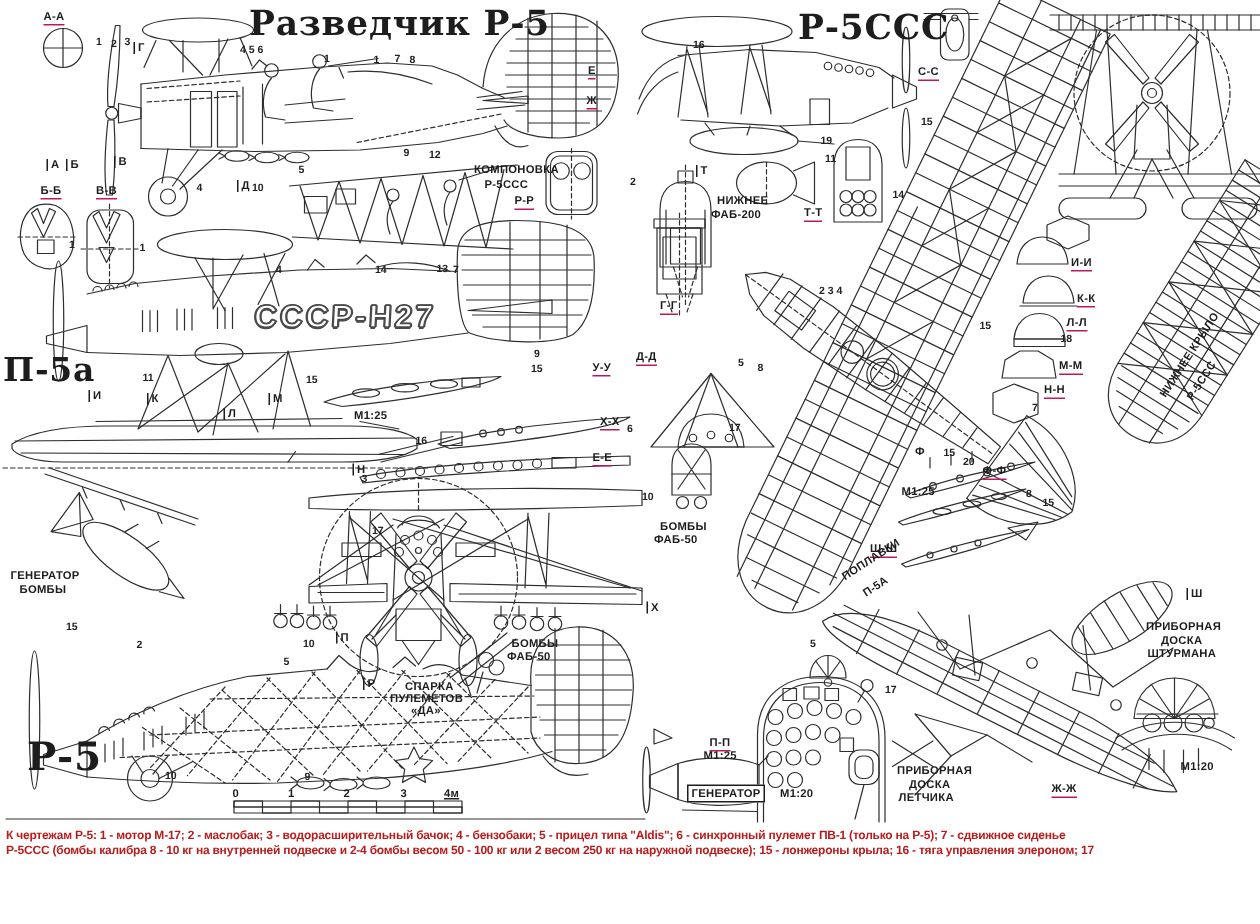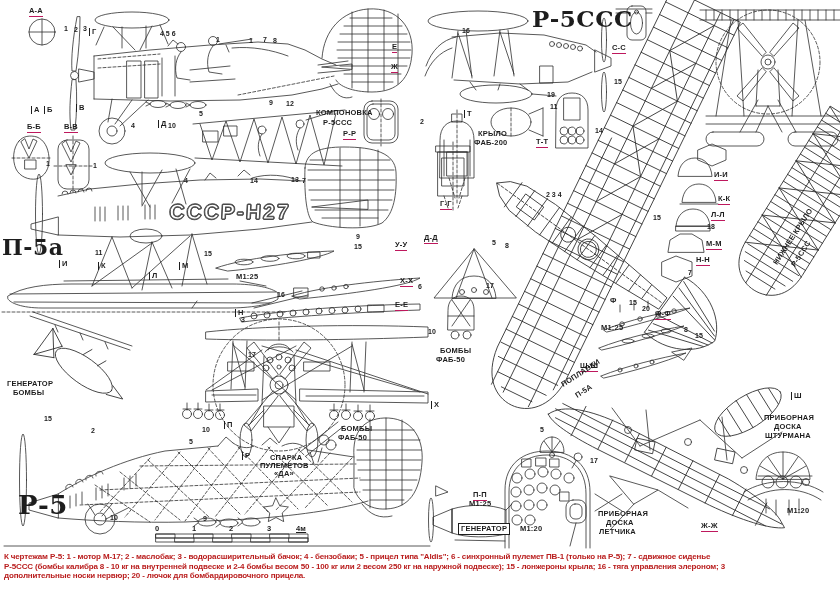--- a/index.html
+++ b/index.html
@@ -466,41 +466,42 @@
     <rect x="175" y="538" width="19" height="4"></rect>
           <rect x="213" y="538" width="19" height="4"></rect>
     <rect x="251" y="538" width="19" height="4"></rect>
           <rect x="289" y="538" width="19" height="4"></rect>
   </g>
   <path d="M156,538 H308" stroke-width=".4"></path>
 </g>
 </svg>
 
 <div id="overlay">
+      <span class="lbl serif" style="left: 166px; top: 4px; font-size: 23px;">Разведчик Р-5</span>
       <span class="lbl serif" style="left: 532px; top: 7px; font-size: 23px;">Р-5ССС</span>
       <span class="lbl serif" style="left: 2px; top: 236px; font-size: 22px;">П-5а</span>
       <span class="lbl serif" style="left: 18px; top: 492px; font-size: 26px;">Р-5</span>
       <span class="lbl outl" style="left: 170px; top: 201px; font-size: 21px;">СССР-Н27</span>
       <span class="lbl u" style="left: 29px; top: 7px;">А-А</span>
       <span class="lbl u" style="left: 27px; top: 123px;">Б-Б</span>
       <span class="lbl u" style="left: 64px; top: 123px;">В-В</span>
       <span class="lbl bar" style="left: 31px; top: 106px;">А</span>
       <span class="lbl bar" style="left: 44px; top: 106px;">Б</span>
       <span class="lbl bar" style="left: 76px; top: 104px;">В</span>
       <span class="lbl bar" style="left: 89px; top: 28px;">Г</span>
       <span class="lbl bar" style="left: 158px; top: 120px;">Д</span>
       <span class="lbl u" style="left: 392px; top: 43px;">Е</span>
       <span class="lbl u" style="left: 391px; top: 63px;">Ж</span>
       <span class="lbl" style="left: 316px; top: 109px;">КОМПОНОВКА</span>
       <span class="lbl" style="left: 323px; top: 119px;">Р-5ССС</span>
       <span class="lbl u" style="left: 343px; top: 130px;">Р-Р</span>
       <span class="lbl bar" style="left: 464px; top: 110px;">Т</span>
       <span class="lbl u" style="left: 536px; top: 138px;">Т-Т</span>
       <span class="lbl u" style="left: 612px; top: 44px;">С-С</span>
-      <span class="lbl" style="left: 478px; top: 130px;">КРЫЛО</span>
+      <span class="lbl" style="left: 478px; top: 130px;">НИЖНЕЕ</span>
       <span class="lbl" style="left: 474px; top: 139px;">ФАБ-200</span>
       <span class="lbl u" style="left: 440px; top: 200px;">Г-Г</span>
       <span class="lbl u" style="left: 424px; top: 234px;">Д-Д</span>
       <span class="lbl u" style="left: 714px; top: 171px;">И-И</span>
       <span class="lbl u" style="left: 718px; top: 195px;">К-К</span>
       <span class="lbl u" style="left: 711px; top: 211px;">Л-Л</span>
       <span class="lbl u" style="left: 706px; top: 240px;">М-М</span>
       <span class="lbl u" style="left: 696px; top: 256px;">Н-Н</span>
       <span class="lbl" style="left: 772px; top: 262px; transform: rotate(-57deg);">НИЖНЕЕ КРЫЛО</span>
       <span class="lbl" style="left: 790px; top: 264px; transform: rotate(-57deg);">Р-5ССС</span>
@@ -599,17 +600,16 @@
       <span class="co" style="left: 629px; top: 299px;">15</span>
       <span class="co" style="left: 642px; top: 305px;">20</span>
       <span class="co" style="left: 684px; top: 326px;">8</span>
       <span class="co" style="left: 695px; top: 332px;">15</span>
       <span class="co" style="left: 540px; top: 426px;">5</span>
       <span class="co" style="left: 590px; top: 457px;">17</span>
     </div>
 
 <div class="caption" id="caption">
       <div class="cap-line">К чертежам Р-5: 1 - мотор М-17; 2 - маслобак; 3 - водорасширительный бачок; 4 - бензобаки; 5 - прицел типа "Aldis"; 6 - синхронный пулемет ПВ-1 (только на Р-5); 7 - сдвижное сиденье</div>
-      <div class="cap-line">Р-5ССС (бомбы калибра 8 - 10 кг на внутренней подвеске и 2-4 бомбы весом 50 - 100 кг или 2 весом 250 кг на наружной подвеске); 15 - лонжероны крыла; 16 - тяга управления элероном; 3</div>
-      <div class="cap-line">дополнительные носки нервюр; 20 - лючок для бомбардировочного прицела.</div>
+      <div class="cap-line">Р-5ССС (бомбы калибра 8 - 10 кг на внутренней подвеске и 2-4 бомбы весом 50 - 100 кг или 2 весом 250 кг на наружной подвеске); 15 - лонжероны крыла; 16 - тяга управления элероном; 17</div>
     </div>
 
 </div>
 
 </body></html>

